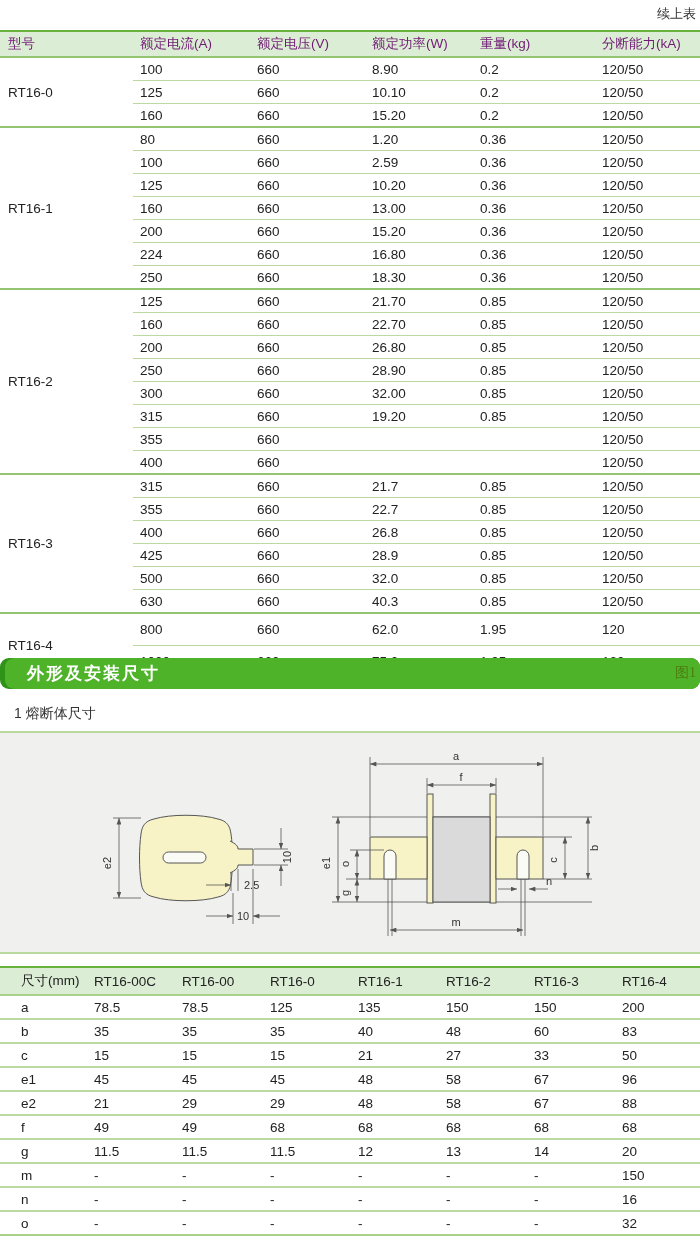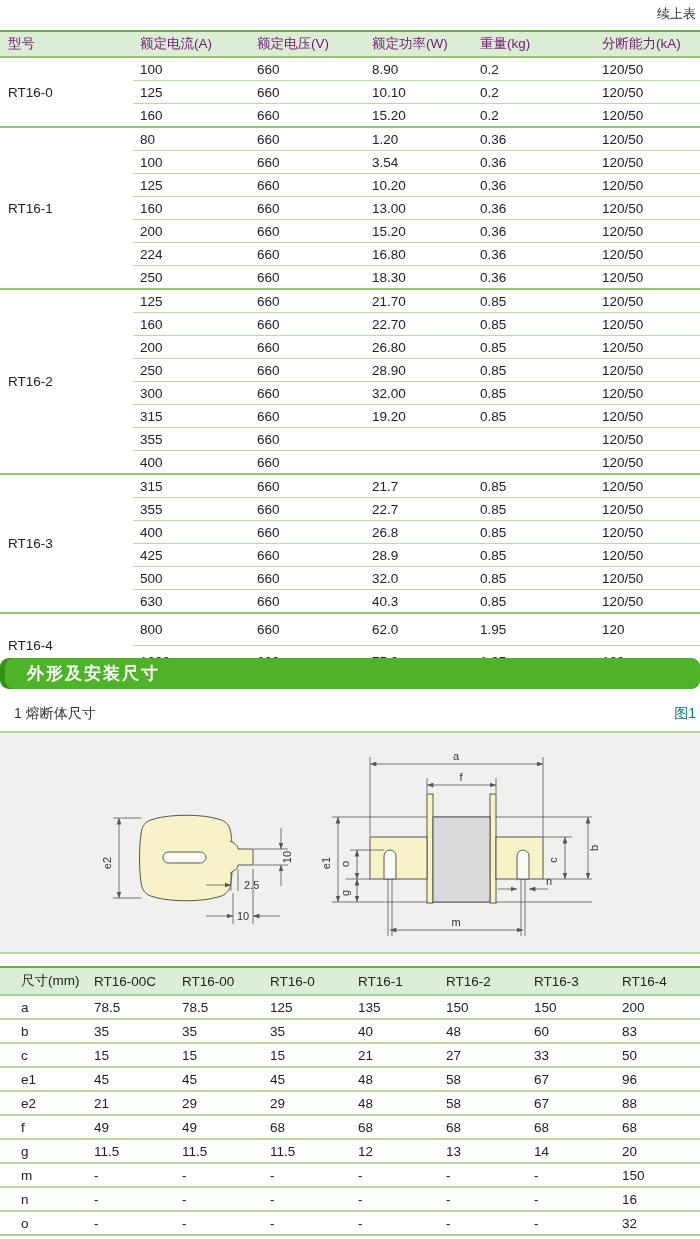--- a/index.html
+++ b/index.html
@@ -29,21 +29,21 @@
   
   .section-bar { position:absolute; top:658px; left:0; width:700px; height:31px;
                  background:#2f9318; border-radius:9px; }
   .section-bar .inner { position:absolute; left:5px; top:0; right:0; bottom:0;
                  background:#4fb32a; border-radius:9px;
                  color:#fff; font-weight:bold; font-size:17px; line-height:31px;
                  padding-left:22px; box-sizing:border-box; letter-spacing:2px; }
 
   
   .fig-caption { position:absolute; top:705px; left:6px; font-size:14px; color:#333;margin-left:8px; }
-  .fig-ref { position:absolute; top:705px; right:4px; font-size:14px; color:#0f766e; }
+  .fig-ref { position:absolute; top:664px; right:4px; font-size:14px; color:#4d7c0f;font-family:Liberation Serif, serif; }
 
   
   .drawing { position:absolute; top:731px; left:0; width:700px; height:219px;
              background:#f0f1ee; border-top:2px solid #b9d89e; border-bottom:2px solid #b9d89e; }
   .drawing svg { display:block; }
   .drawing text { font-family:"Liberation Sans","DejaVu Sans",sans-serif;
                   font-size:11px; fill:#333; }
 
   
   .dims { position:absolute; top:966px; left:0; width:700px;
@@ -111,21 +111,21 @@
           <td class="c0" rowspan="7">RT16-1</td>
           <td class="sep">80</td>
           <td class="sep">660</td>
           <td class="sep">1.20</td>
           <td class="sep">0.36</td>
           <td class="sep">120/50</td>
         </tr>
         <tr>
           <td class="sep">100</td>
           <td class="sep">660</td>
-          <td class="sep">3.54</td>
+          <td class="sep">2.59</td>
           <td class="sep">0.36</td>
           <td class="sep">120/50</td>
         </tr>
         <tr>
           <td class="sep">125</td>
           <td class="sep">660</td>
           <td class="sep">10.20</td>
           <td class="sep">0.36</td>
           <td class="sep">120/50</td>
         </tr>

